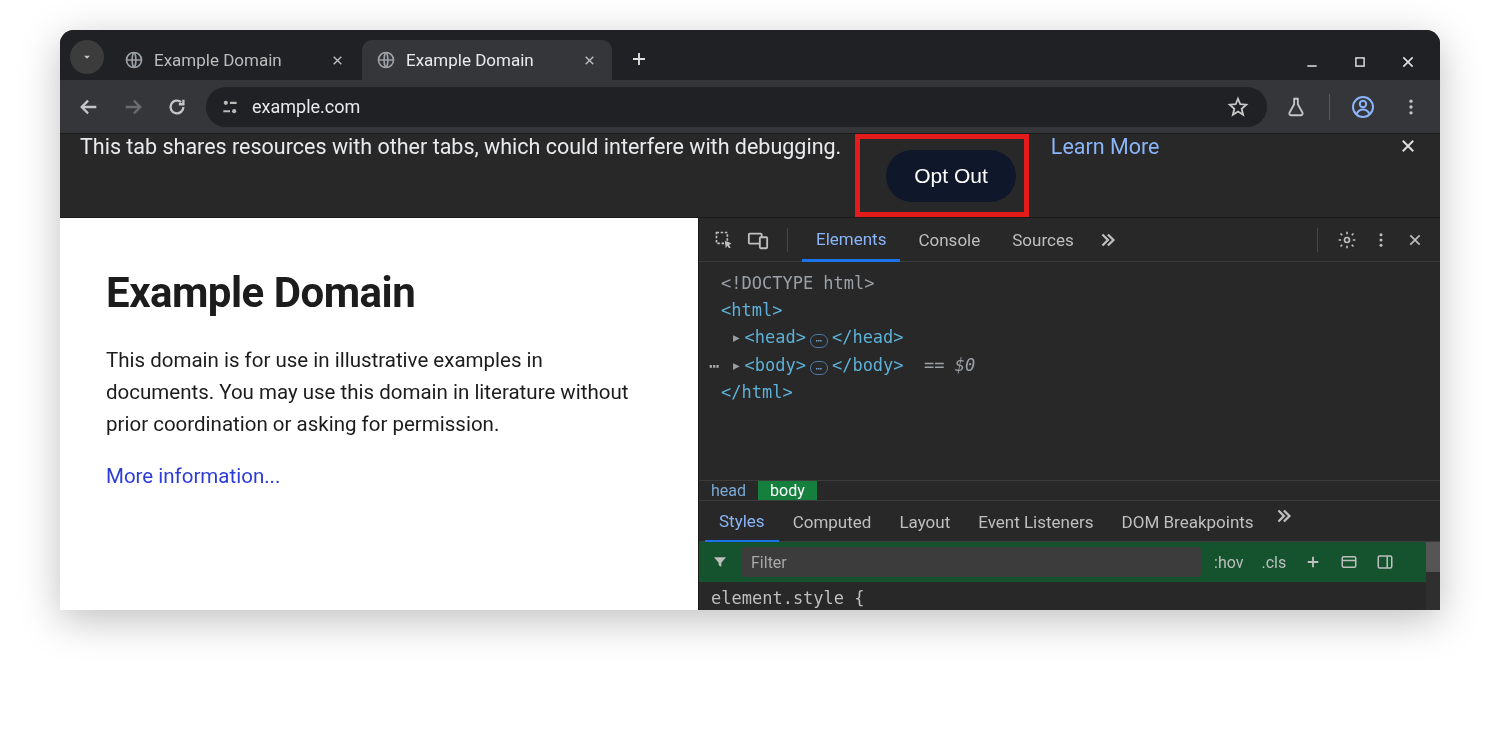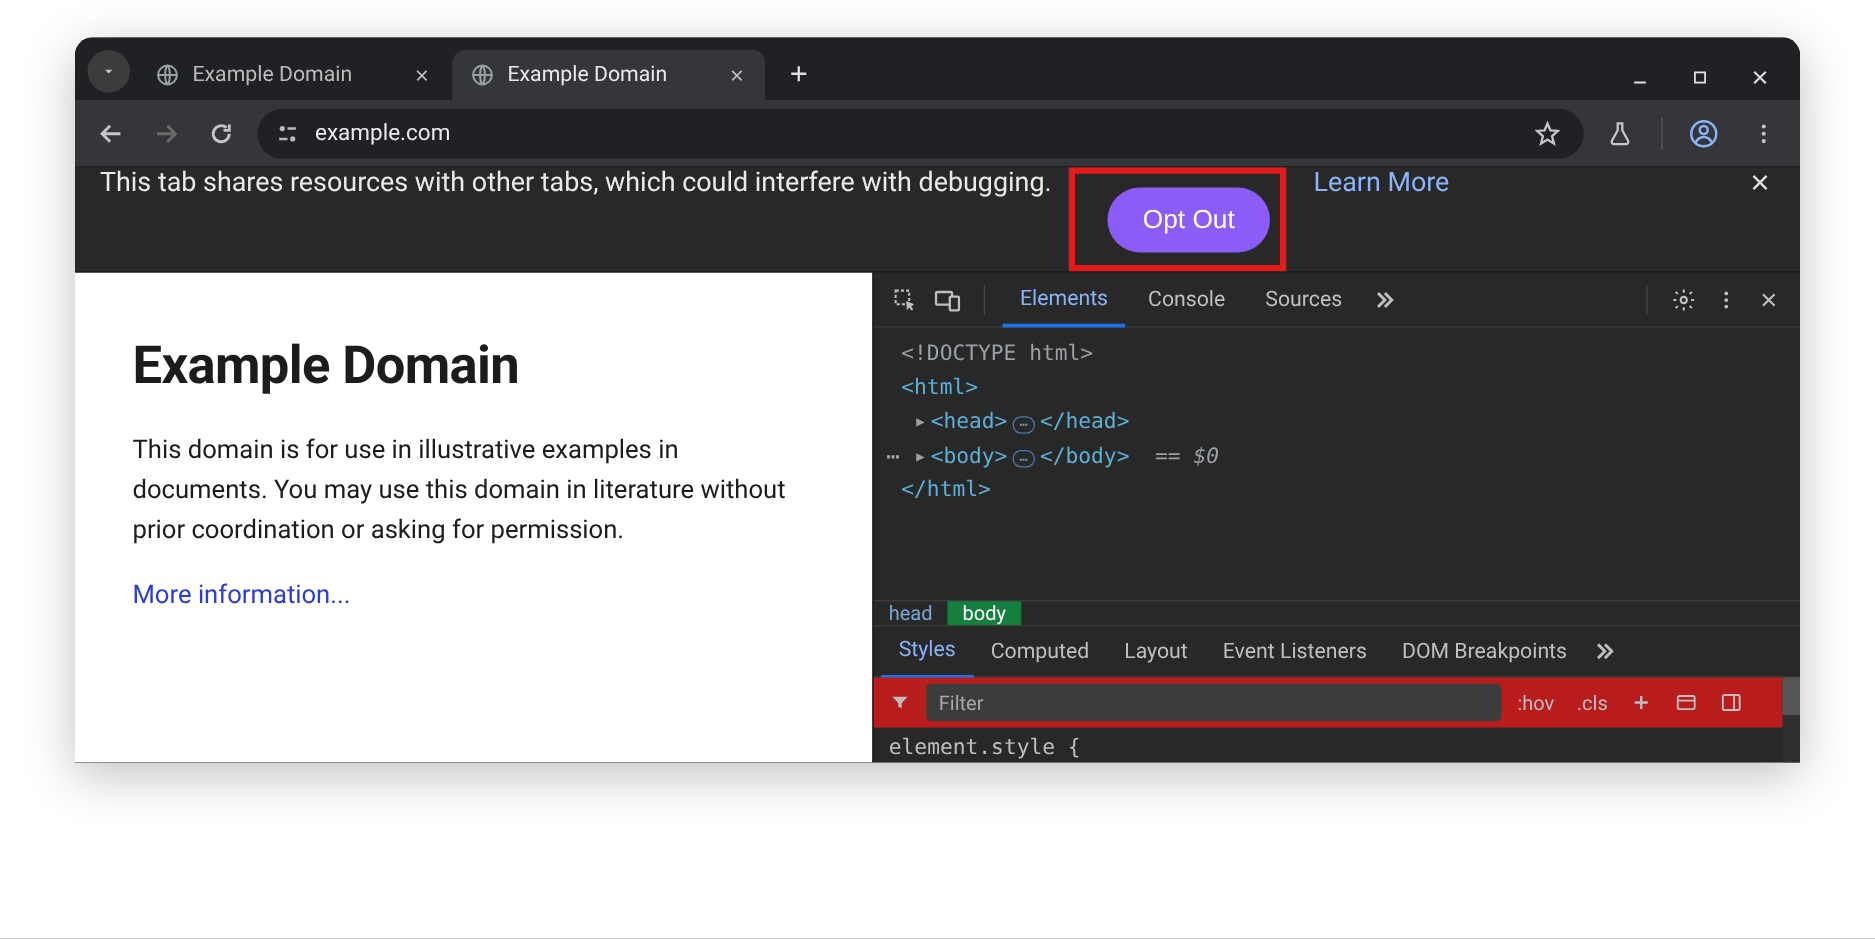--- a/index.html
+++ b/index.html
@@ -94,21 +94,21 @@
   
   .infobar {
     height:84px; background:#282828;
     display:flex; 
     padding:0 20px; color:#e8eaed;
     font-size:21.5px;
     border-bottom:1px solid #1a1a1a;
   }
   .infobar .msg { flex:0 0 auto; }
   .optout {
-    background:#8b5cf6; color:#fff;
+    background:#0f172a; color:#fff;
     border:none; border-radius:26px;
     padding:14px 28px; font-size:21px;
     cursor:pointer; margin-left:18px;
   }
   .highlight-box {
     border:5px solid #e41b1b;
     padding:10px 8px;
     display:flex; align-items:center;
     margin-left:14px;
   }
@@ -186,31 +186,31 @@
     height:36px; background:#282828;
     border-top:1px solid #3c3c3c;
     display:flex; align-items:center;
     font-size:16px;
     font-family:-apple-system,BlinkMacSystemFont,"Segoe UI",Roboto,Arial,sans-serif;
   }
   .crumb { padding:0 12px; height:100%; display:flex; align-items:center; color:#7aa9d6; cursor:pointer; }
   .crumb.active { background:#15803d; color:#fff; }
 
   .dt-subtabs {
-    height:42px; display:flex; align-items:center;
+    height:42px; display:flex; 
     border-top:1px solid #3c3c3c; border-bottom:1px solid #3c3c3c;
     font-family:-apple-system,BlinkMacSystemFont,"Segoe UI",Roboto,Arial,sans-serif;
     font-size:17px; padding:0 6px;
   }
   .dt-subtab { padding:0 14px; height:42px; display:flex; align-items:center; color:#bfbfbf; cursor:pointer; }
   .dt-subtab.active { color:#8ab4f8; border-bottom:3px solid #1a73e8; margin-bottom:-1px; }
 
   .dt-styles-toolbar {
     height:40px; display:flex; align-items:center; padding:0 10px 0 8px; gap:8px;
-    background:#b91c1c;
+    background:#14532d;
   }
   .filter-box {
     flex:1; background:#3c3c3c; border-radius:4px; height:30px;
     display:flex; align-items:center; padding:0 10px; color:#a8a8a8;
     font-size:16px; max-width:460px;
     font-family:-apple-system,BlinkMacSystemFont,"Segoe UI",Roboto,Arial,sans-serif;
   }
   .mini { color:#bfbfbf; cursor:pointer; font-size:16px; padding:0 5px;
     font-family:-apple-system,BlinkMacSystemFont,"Segoe UI",Roboto,Arial,sans-serif; }
   .dt-styles-body {

